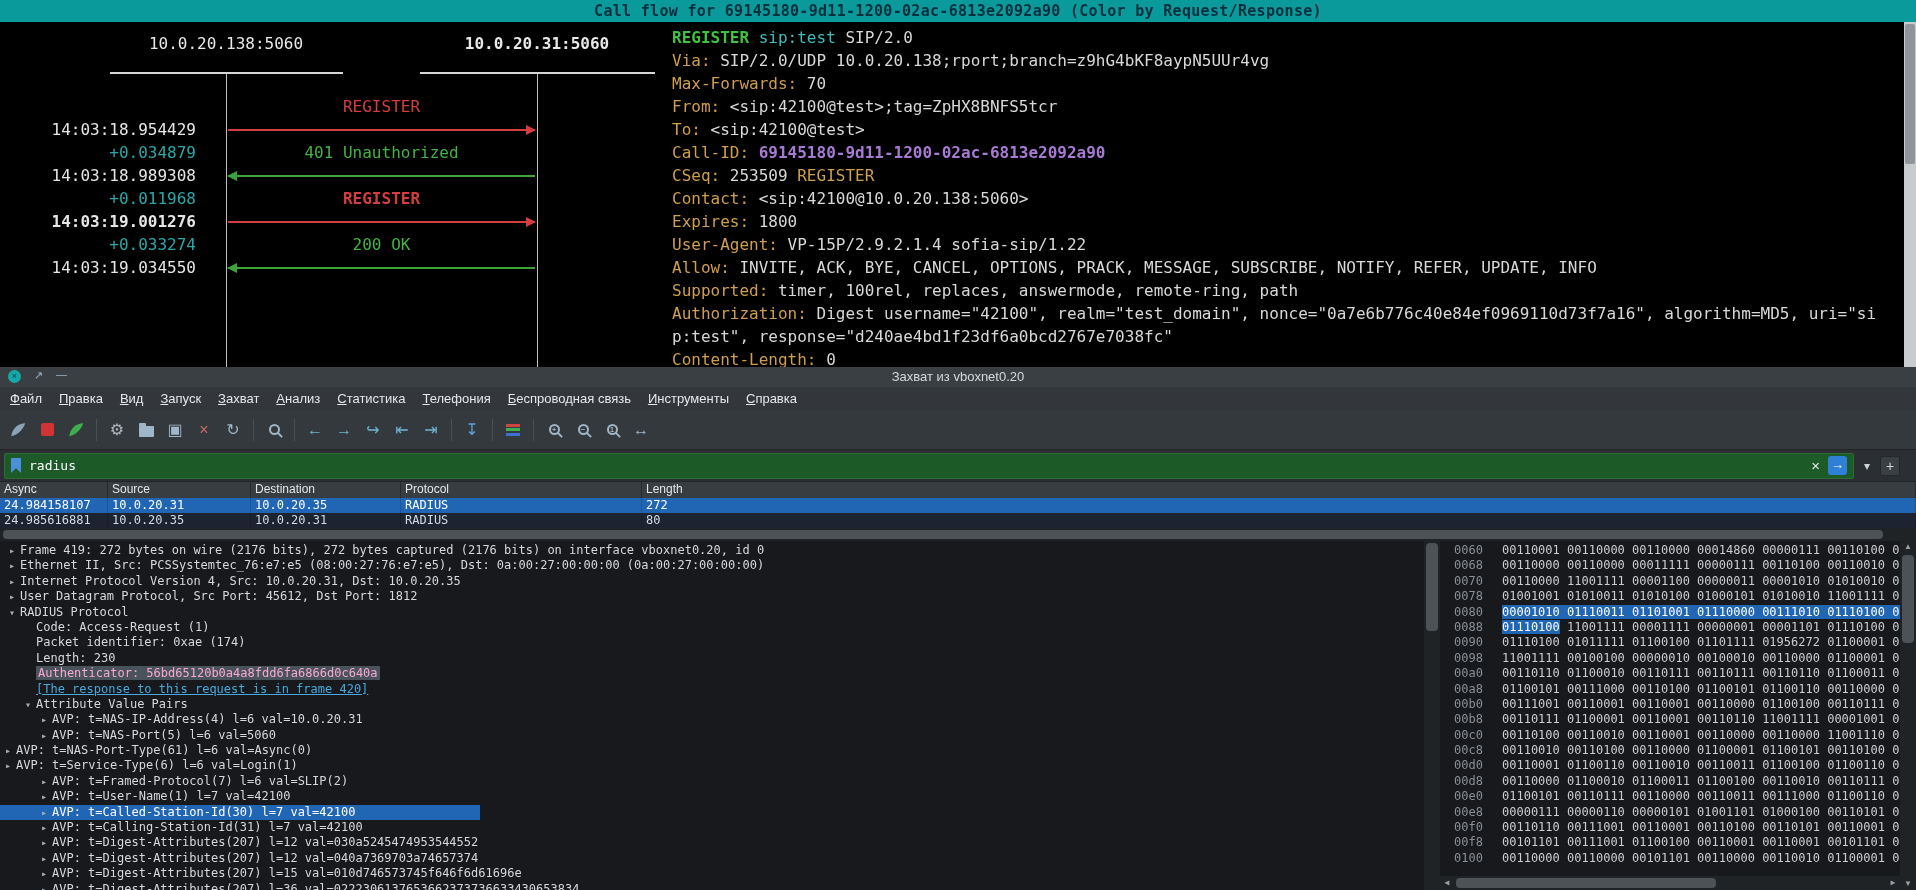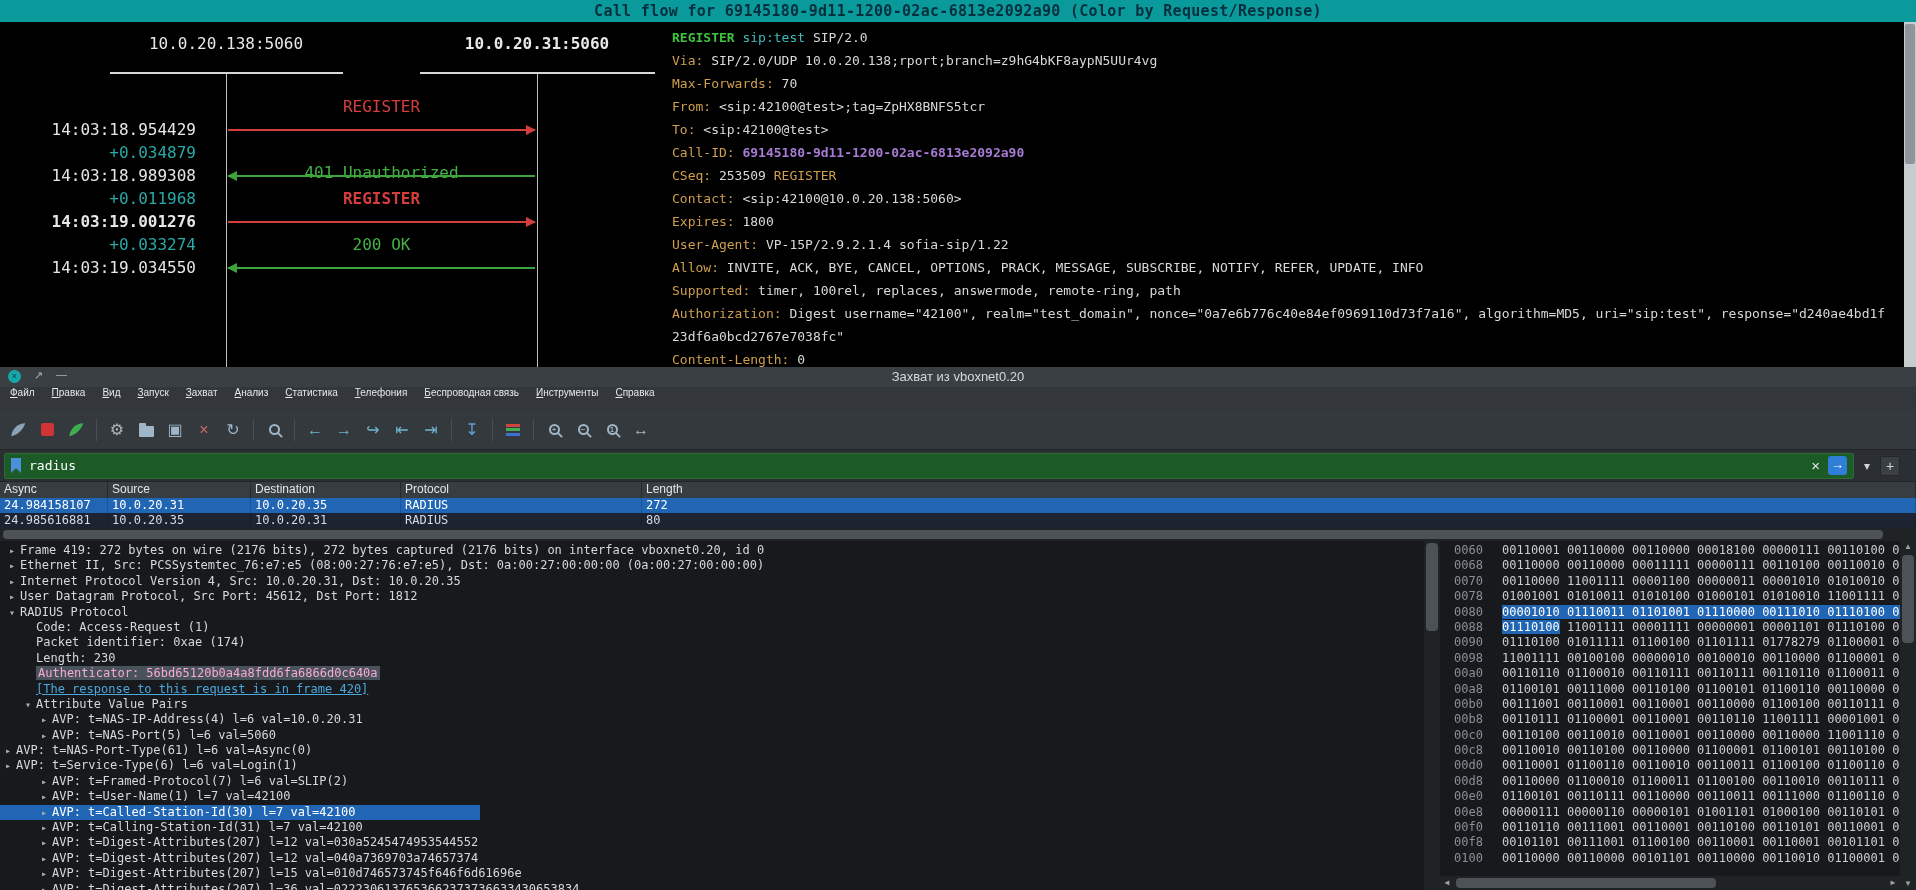--- a/index.html
+++ b/index.html
@@ -32,42 +32,42 @@
   .lad-msg{position:absolute;left:226px;width:311px;text-align:center;height:22px;line-height:22px}
   .lad-msg.red{color:var(--req-red)} .lad-msg.green{color:var(--resp-green)}
   .b{font-weight:bold}
   .lad-arrow{position:absolute;left:228px;width:307px;height:2px}
   .lad-arrow.red{background:var(--req-red);color:var(--req-red)}
   .lad-arrow.green{background:#3da33d;color:#3da33d}
   .lad-arrow .head{position:absolute;top:-4px;width:0;height:0;border-top:5px solid transparent;border-bottom:5px solid transparent;display:block}
   .lad-arrow.right .head{right:-1px;border-left:10px solid currentColor}
   .lad-arrow.left .head{left:-1px;border-right:10px solid currentColor}
 
-  .sip{position:absolute;left:672px;top:26px;right:26px;bottom:2px;font-size:13px;line-height:23px;word-break:break-all;color:#d8d8d8}
+  .sip{position:absolute;left:672px;top:26px;right:26px;bottom:2px;font-size:16px;line-height:23px;word-break:break-all;color:#d8d8d8}
   .sk{color:var(--key-amber)}
   .seg-val{color:#d8d8d8}
   .seg-callid{color:var(--callid-purple);font-weight:bold}
   .seg-method{color:var(--key-amber)}
   .sm{color:#3ec43e;font-weight:bold} .su{color:#3fbcbc} .sv{color:#d8d8d8}
 
   
   .ws{position:absolute;left:0;top:367px;right:0;bottom:0;display:flex;flex-direction:column;
       background:#2f3337;font-family:"Liberation Sans",sans-serif}
   .ws-titlebar{height:20px;background:#3a3f43;position:relative;flex:0 0 auto}
   .wm-close{position:absolute;left:8px;top:3px;width:13px;height:13px;border-radius:50%;background:#16a8a8;color:#063e3e;
             font-size:9px;line-height:13px;text-align:center}
   .wm-close::before{content:"×"}
   .wm-restore{position:absolute;left:34px;top:2px;color:#9fb6c9;font-size:11px}
   .wm-restore::before{content:"↗"}
   .wm-min{position:absolute;left:56px;top:1px;color:#9fb6c9;font-size:11px}
   .wm-min::before{content:"—"}
   .ws-title{position:absolute;left:0;right:0;top:0;height:20px;line-height:20px;text-align:center;color:#d4d9dd;font-size:13px}
 
-  .menubar{height:23px;display:flex;gap:17px;padding:0 10px;background:#33373b;
-           font-size:10px;color:#e4e8ea;flex:0 0 auto}
+  .menubar{height:23px;display:flex;align-items:center;gap:17px;padding:0 10px;background:#33373b;
+           font-size:13px;color:#e4e8ea;flex:0 0 auto}
   .menu-item{white-space:nowrap}
   .menu-item::first-letter{text-decoration:underline}
 
   .toolbar{height:40px;background:#34393d;border-bottom:1px solid #222426;display:flex;align-items:center;
            padding:0 5px;gap:3px;flex:0 0 auto}
   .tb-icon{width:26px;height:26px;display:flex;align-items:center;justify-content:center;font-size:16px;border-radius:3px}
   .tb-sep{width:1px;height:22px;background:#4a4f54;margin:0 4px}
   .tb-icon i{font-style:normal}
   .sq{width:13px;height:13px;border-radius:2px;display:block}
   .icon-folder{width:15px;height:11px;background:#9fb6c9;border-radius:1px;position:relative;display:block;margin-top:3px}
@@ -142,21 +142,21 @@
     <div class="lifeline" style="left:226px"></div>
     <div class="lifeline" style="left:537px"></div>
   <div class="ep-label" style="left: 226px;">10.0.20.138:5060</div>
       <div class="ep-label b" style="left: 537px;">10.0.20.31:5060</div>
       <div class="lad-msg red" style="top: 74px;">REGISTER</div>
       <div class="lad-time" style="top: 97px;">14:03:18.954429</div>
       <div class="lad-arrow red right" style="top: 107px;">
         <span class="head"></span>
       </div>
       <div class="lad-delta" style="top: 120px;">+0.034879</div>
-      <div class="lad-msg green" style="top: 120px; margin-top: 20px;">401 Unauthorized</div>
+      <div class="lad-msg green" style="top: 120px;">401 Unauthorized</div>
       <div class="lad-time" style="top: 143px;">14:03:18.989308</div>
       <div class="lad-arrow green left" style="top: 153px;">
         <span class="head"></span>
       </div>
       <div class="lad-delta" style="top: 166px;">+0.011968</div>
       <div class="lad-msg red b" style="top: 166px;">REGISTER</div>
       <div class="lad-time b" style="top: 189px;">14:03:19.001276</div>
       <div class="lad-arrow red right" style="top: 199px;">
         <span class="head"></span>
       </div>
@@ -327,27 +327,27 @@
         <div class="trow" style="padding-left: 36px;"><span class="texp">▸</span><span class="ttext">AVP: t=Digest-Attributes(207) l=15 val=010d746573745f646f6d61696e</span></div>
         <div class="trow" style="padding-left: 36px;"><span class="texp">▸</span><span class="ttext">AVP: t=Digest-Attributes(207) l=36 val=0222306137653662373736633430653834</span></div>
       </div>
     <div class="vscroll">
       <div class="vtrack">
           <div class="vthumb2"></div>
         </div>
     </div>
     <div class="hexpane">
       <div id="hexrows">
-          <div class="hex-row"><span class="hoff">0060</span><span class="octs"><span class="oct">00110001</span> <span class="oct">00110000</span> <span class="oct">00110000</span> <span class="oct">00018100</span> <span class="oct">00000111</span> <span class="oct">00110100</span> <span class="oct">00110010</span> </span></div>
+          <div class="hex-row"><span class="hoff">0060</span><span class="octs"><span class="oct">00110001</span> <span class="oct">00110000</span> <span class="oct">00110000</span> <span class="oct">00014860</span> <span class="oct">00000111</span> <span class="oct">00110100</span> <span class="oct">00110010</span> </span></div>
           <div class="hex-row"><span class="hoff">0068</span><span class="octs"><span class="oct">00110000</span> <span class="oct">00110000</span> <span class="oct">00011111</span> <span class="oct">00000111</span> <span class="oct">00110100</span> <span class="oct">00110010</span> <span class="oct">00110001</span> </span></div>
           <div class="hex-row"><span class="hoff">0070</span><span class="octs"><span class="oct">00110000</span> <span class="oct">11001111</span> <span class="oct">00001100</span> <span class="oct">00000011</span> <span class="oct">00001010</span> <span class="oct">01010010</span> <span class="oct">01000101</span> </span></div>
           <div class="hex-row"><span class="hoff">0078</span><span class="octs"><span class="oct">01001001</span> <span class="oct">01010011</span> <span class="oct">01010100</span> <span class="oct">01000101</span> <span class="oct">01010010</span> <span class="oct">11001111</span> <span class="oct">00001100</span> </span></div>
           <div class="hex-row"><span class="hoff">0080</span><span class="octs hl-all"><span class="oct">00001010</span> <span class="oct">01110011</span> <span class="oct">01101001</span> <span class="oct">01110000</span> <span class="oct">00111010</span> <span class="oct">01110100</span> <span class="oct">01100101</span> </span></div>
           <div class="hex-row"><span class="hoff">0088</span><span class="octs"><span class="oct hl">01110100</span> <span class="oct">11001111</span> <span class="oct">00001111</span> <span class="oct">00000001</span> <span class="oct">00001101</span> <span class="oct">01110100</span> <span class="oct">01100101</span> </span></div>
-          <div class="hex-row"><span class="hoff">0090</span><span class="octs"><span class="oct">01110100</span> <span class="oct">01011111</span> <span class="oct">01100100</span> <span class="oct">01101111</span> <span class="oct">01778279</span> <span class="oct">01100001</span> <span class="oct">01101001</span> </span></div>
+          <div class="hex-row"><span class="hoff">0090</span><span class="octs"><span class="oct">01110100</span> <span class="oct">01011111</span> <span class="oct">01100100</span> <span class="oct">01101111</span> <span class="oct">01956272</span> <span class="oct">01100001</span> <span class="oct">01101001</span> </span></div>
           <div class="hex-row"><span class="hoff">0098</span><span class="octs"><span class="oct">11001111</span> <span class="oct">00100100</span> <span class="oct">00000010</span> <span class="oct">00100010</span> <span class="oct">00110000</span> <span class="oct">01100001</span> <span class="oct">00110111</span> </span></div>
           <div class="hex-row"><span class="hoff">00a0</span><span class="octs"><span class="oct">00110110</span> <span class="oct">01100010</span> <span class="oct">00110111</span> <span class="oct">00110111</span> <span class="oct">00110110</span> <span class="oct">01100011</span> <span class="oct">00110100</span> </span></div>
           <div class="hex-row"><span class="hoff">00a8</span><span class="octs"><span class="oct">01100101</span> <span class="oct">00111000</span> <span class="oct">00110100</span> <span class="oct">01100101</span> <span class="oct">01100110</span> <span class="oct">00110000</span> <span class="oct">00111001</span> </span></div>
           <div class="hex-row"><span class="hoff">00b0</span><span class="octs"><span class="oct">00111001</span> <span class="oct">00110001</span> <span class="oct">00110001</span> <span class="oct">00110000</span> <span class="oct">01100100</span> <span class="oct">00110111</span> <span class="oct">00110011</span> </span></div>
           <div class="hex-row"><span class="hoff">00b8</span><span class="octs"><span class="oct">00110111</span> <span class="oct">01100001</span> <span class="oct">00110001</span> <span class="oct">00110110</span> <span class="oct">11001111</span> <span class="oct">00001001</span> <span class="oct">00001010</span> </span></div>
           <div class="hex-row"><span class="hoff">00c0</span><span class="octs"><span class="oct">00110100</span> <span class="oct">00110010</span> <span class="oct">00110001</span> <span class="oct">00110000</span> <span class="oct">00110000</span> <span class="oct">11001110</span> <span class="oct">00100010</span> </span></div>
           <div class="hex-row"><span class="hoff">00c8</span><span class="octs"><span class="oct">00110010</span> <span class="oct">00110100</span> <span class="oct">00110000</span> <span class="oct">01100001</span> <span class="oct">01100101</span> <span class="oct">00110100</span> <span class="oct">01100010</span> </span></div>
           <div class="hex-row"><span class="hoff">00d0</span><span class="octs"><span class="oct">00110001</span> <span class="oct">01100110</span> <span class="oct">00110010</span> <span class="oct">00110011</span> <span class="oct">01100100</span> <span class="oct">01100110</span> <span class="oct">00110110</span> </span></div>
           <div class="hex-row"><span class="hoff">00d8</span><span class="octs"><span class="oct">00110000</span> <span class="oct">01100010</span> <span class="oct">01100011</span> <span class="oct">01100100</span> <span class="oct">00110010</span> <span class="oct">00110111</span> <span class="oct">00110110</span> </span></div>
           <div class="hex-row"><span class="hoff">00e0</span><span class="octs"><span class="oct">01100101</span> <span class="oct">00110111</span> <span class="oct">00110000</span> <span class="oct">00110011</span> <span class="oct">00111000</span> <span class="oct">01100110</span> <span class="oct">01100011</span> </span></div>

